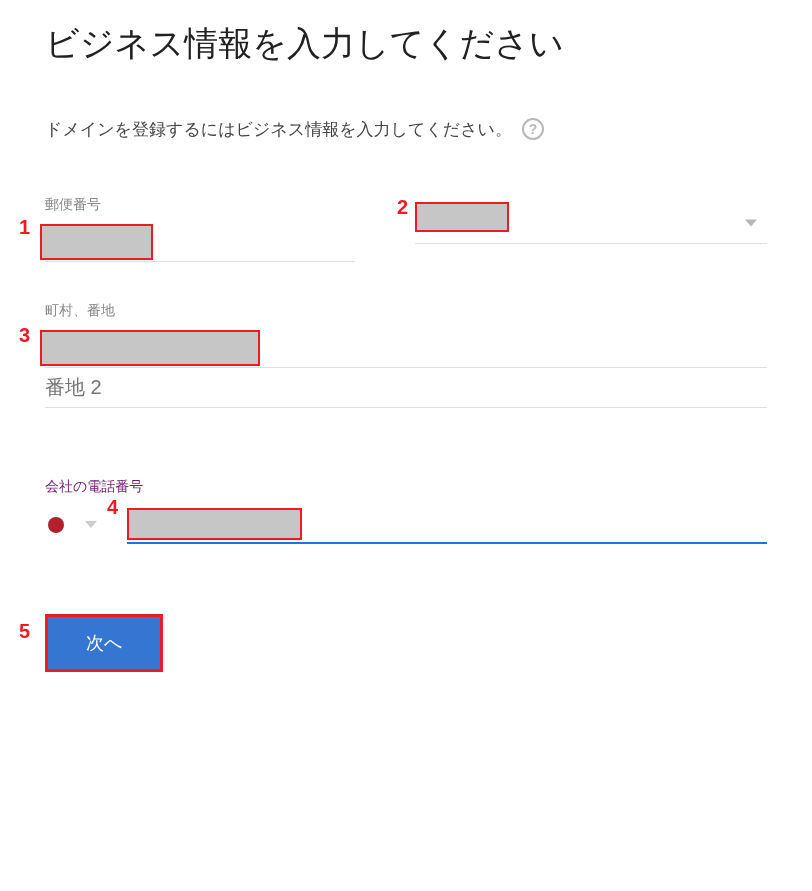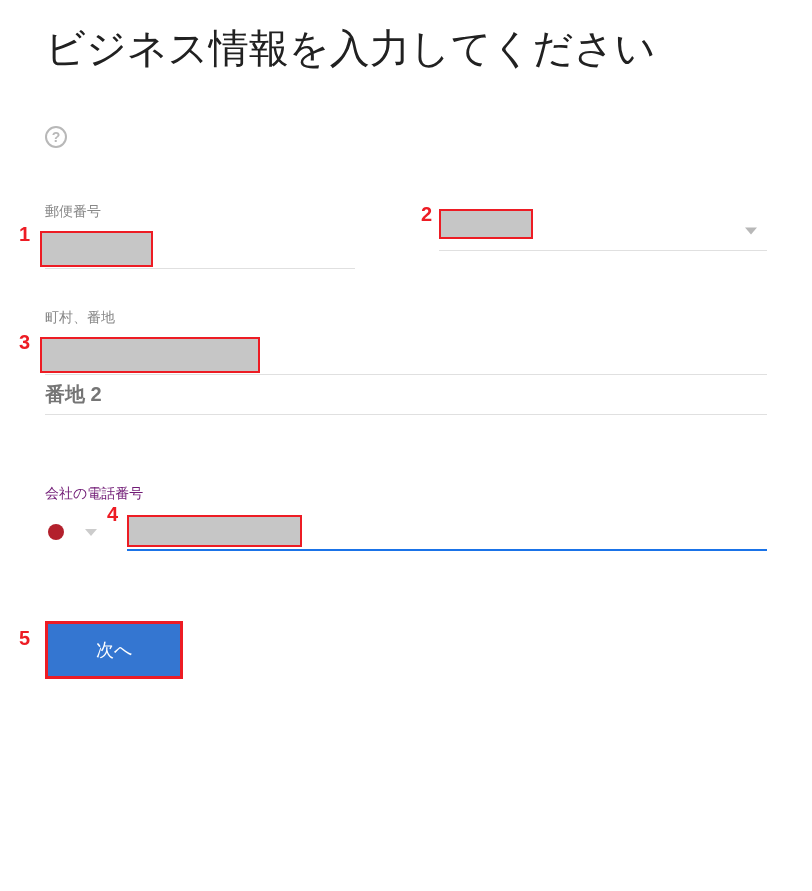--- a/index.html
+++ b/index.html
@@ -9,21 +9,21 @@
     }
     body {
       font-family: Arial, "Helvetica Neue", Helvetica, sans-serif;
       background: #fff;
       width: 812px;
       height: 891px;
       position: relative;
       padding: 20px 45px;
     }
     .page-title {
-      font-size: 40px;
+      font-size: 34px;
       font-weight: 400;
       color: #212121;
       line-height: 1.4;
       margin-bottom: 50px;
     }
     .description-row {
       display: flex;
       align-items: center;
       gap: 10px;
       margin-bottom: 55px;
@@ -39,21 +39,21 @@
       border: 2px solid #b8b8b8;
       display: flex;
       align-items: center;
       justify-content: center;
       color: #b8b8b8;
       font-size: 14px;
       font-weight: bold;
     }
     .form-row {
       display: flex;
-      gap: 84px;
+      gap: 60px;
       margin-bottom: 50px;
       justify-content: flex-end;
     }
     .form-field {
       position: relative;
       flex: 1;
     }
     .form-field.half {
       max-width: 310px;
     }
@@ -74,21 +74,20 @@
       align-items: center;
     }
     .text-input {
       border: none;
       outline: none;
       font-size: 18px;
       color: #a0a0a0;
       width: 100%;
       background: transparent;
       padding: 6px 0;
-      font-weight: bold;
     }
     .placeholder-text {
       font-size: 20px;
       color: #a0a0a0;
     }
     .redaction-box {
       background: #c6c6c6;
       border: 2px solid #ed1c24;
       position: absolute;
       z-index: 5;
@@ -150,21 +149,21 @@
       height: 40px;
       position: relative;
       display: flex;
       align-items: center;
     }
     .next-button {
       background: #3476d1;
       color: #fff;
       border: 3px solid #ed1c24;
       font-size: 18px;
-      padding: 14px 48px;
+      padding: 14px 38px;
       cursor: pointer;
       position: relative;
       text-align: center;
     }
     .section-address2 {
       margin-bottom: 70px;
     }
     .section-phone {
       margin-bottom: 70px;
     }
@@ -173,20 +172,21 @@
     }
     .section-town {
     }
   </style>
 </head>
 <body>
 
 <h1 class="page-title">ビジネス情報を入力してください</h1>
 
 <div class="description-row">
+  <span class="description">ドメインを登録するにはビジネス情報を入力してください。</span>
   <span class="help-icon">?</span>
 </div>
 
 <div class="form-row section-postal">
   <div class="form-field half">
     <span class="field-label">郵便番号</span>
     <div class="input-wrap">
       <input type="text" class="text-input" style="">
       <span class="annotation-num" style="left:-26px; top:-6px;">1</span>
       <div class="redaction-box" style="left:-5px; top:2px; width:113px; height:36px;"></div>

